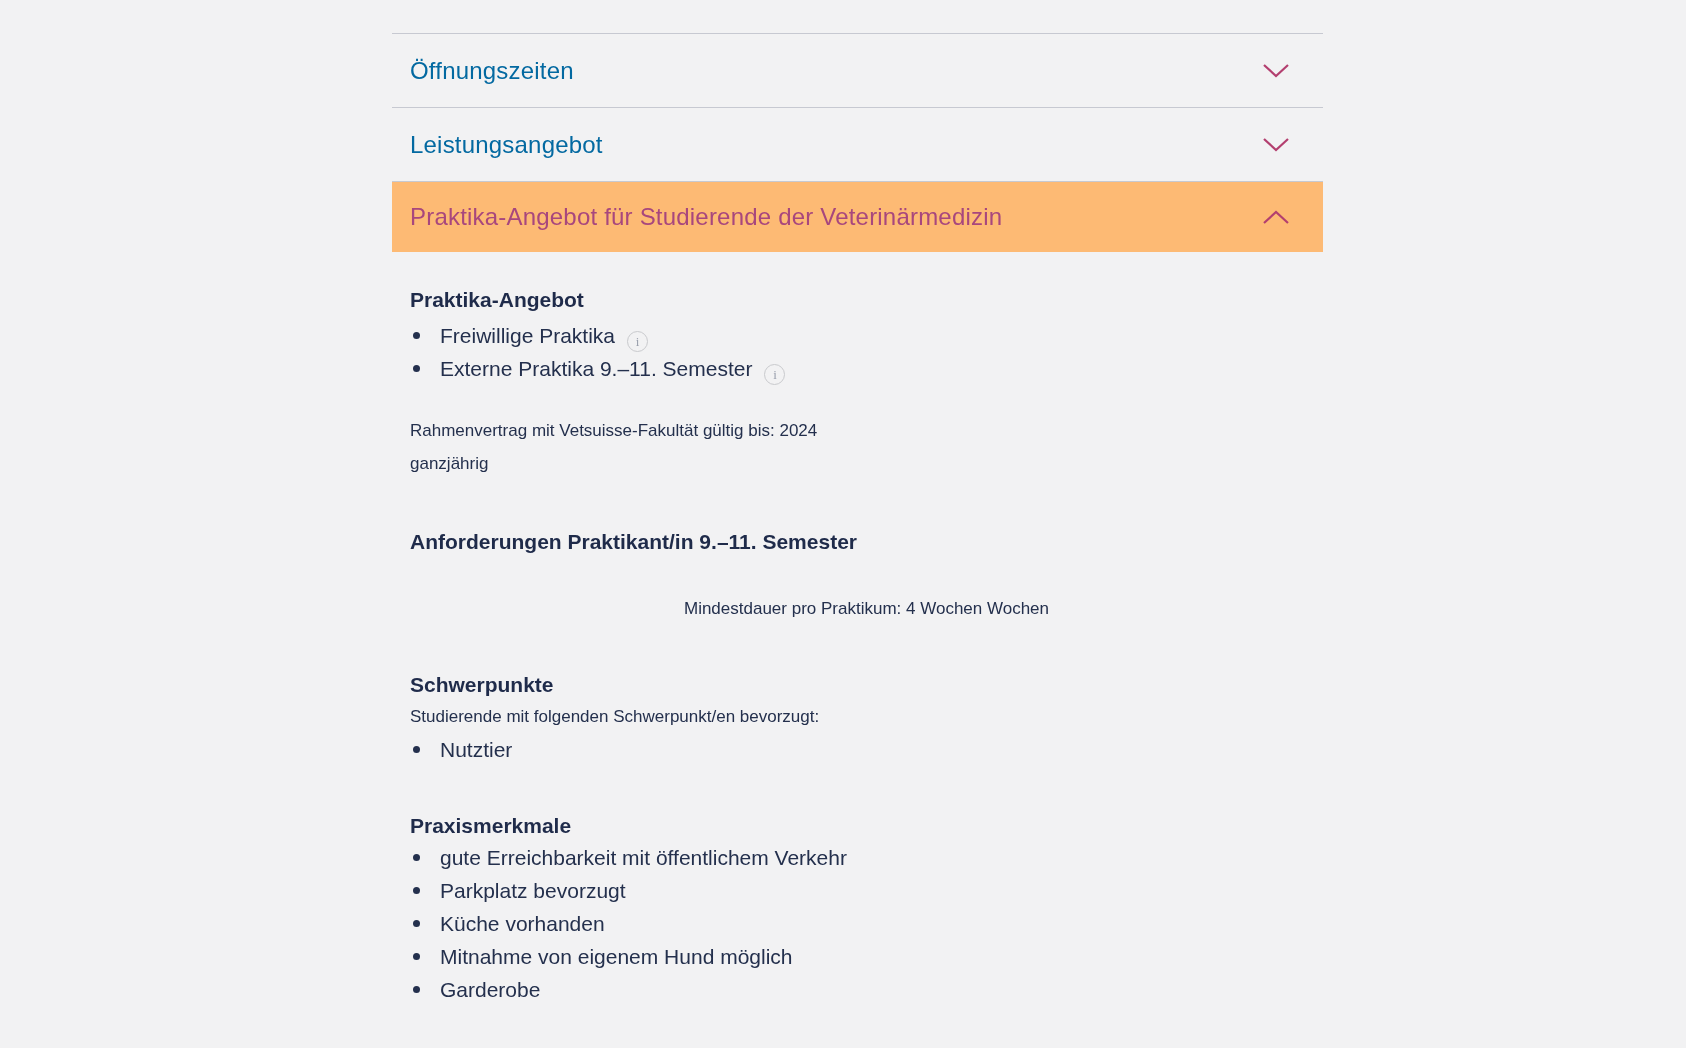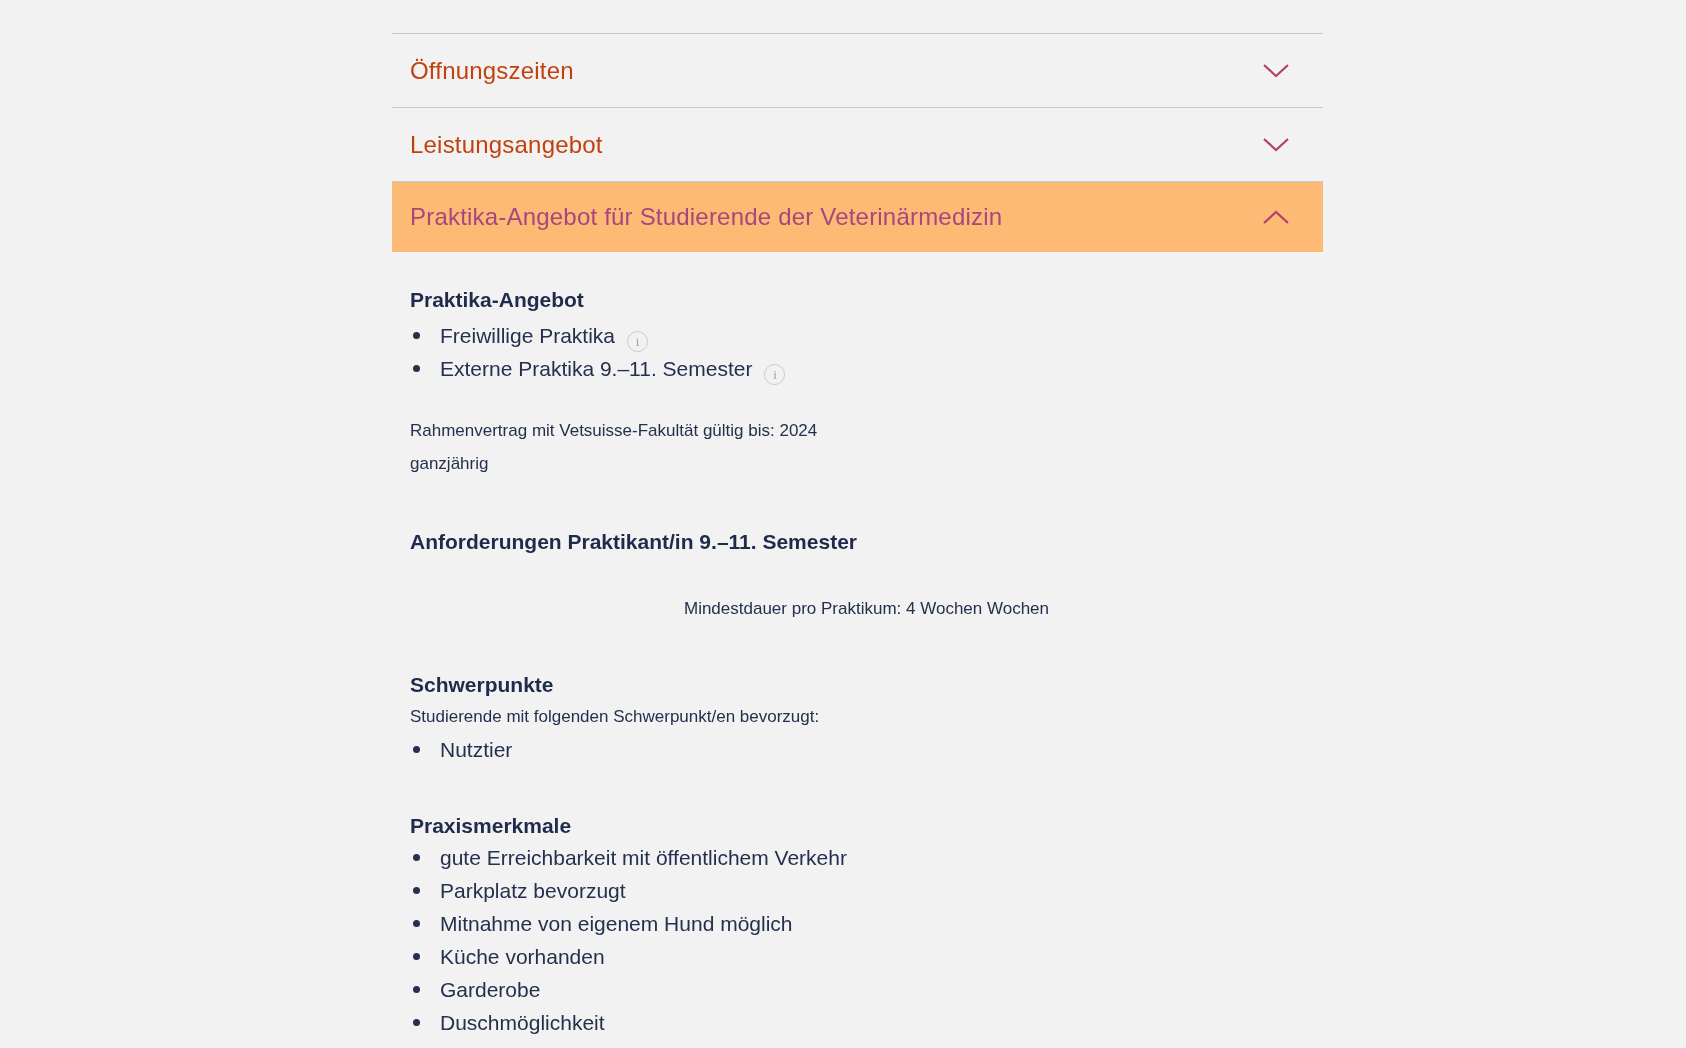--- a/index.html
+++ b/index.html
@@ -32,21 +32,21 @@
   }
   .acc-header.expanded {
     height: 71px;
     background: #fdba74;
   }
   .acc-title {
     font-size: 24px;
     font-weight: 400;
     letter-spacing: 0.2px;
   }
-  .acc-title.blue   { color: #c2410c; }
+  .acc-title.blue   { color: #0369a1; }
   .acc-title.magenta{ color: #a8477d; }
   .chev { display: block; flex: 0 0 auto; }
 
   .panel {
     padding: 0 0 0 18px;
   }
   .panel h3 {
     margin: 0;
     font-size: 21px;
     line-height: 30px;
@@ -169,27 +169,24 @@
     <h3 class="mt-heading4">Praxismerkmale</h3>
 
     <ul>
       <li>
         <span>gute Erreichbarkeit mit öffentlichem Verkehr</span>
       </li>
       <li>
         <span>Parkplatz bevorzugt</span>
       </li>
       <li>
+        <span>Küche vorhanden</span>
+      </li>
+      <li>
         <span>Mitnahme von eigenem Hund möglich</span>
       </li>
       <li>
-        <span>Küche vorhanden</span>
-      </li>
-      <li>
         <span>Garderobe</span>
-      </li>
-      <li>
-        <span>Duschmöglichkeit</span>
       </li>
     </ul>
 
   </div>
 </div>
 
 </body></html>

